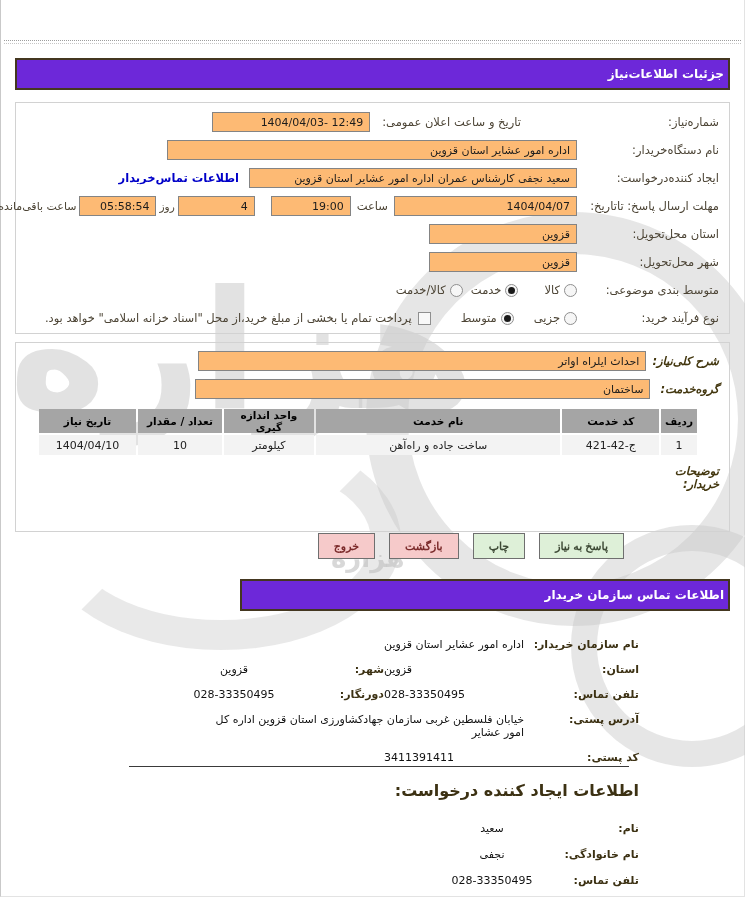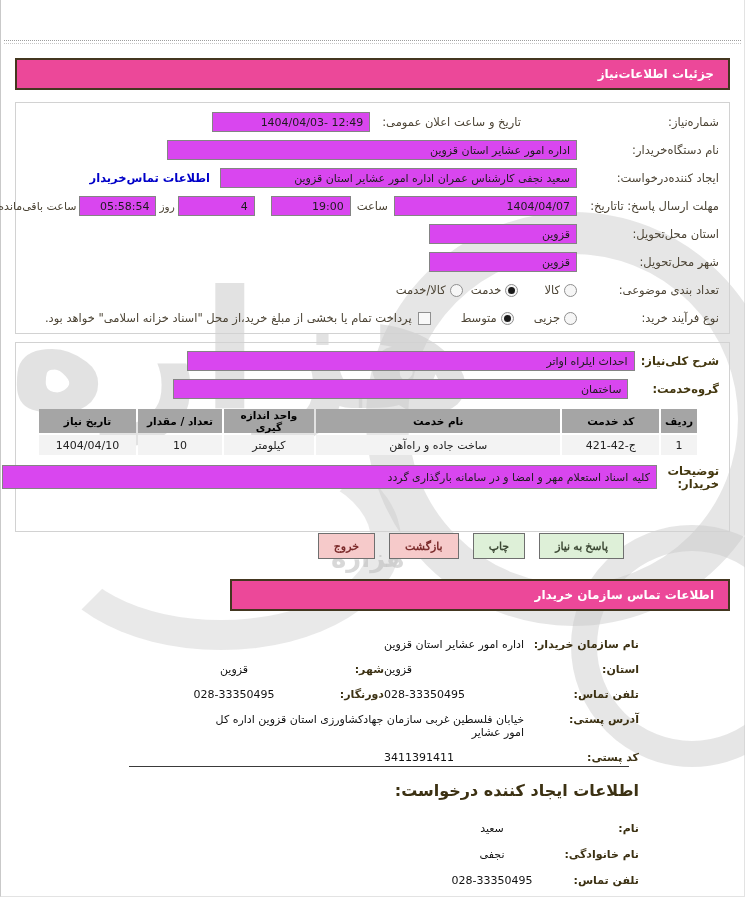--- a/index.html
+++ b/index.html
@@ -11,39 +11,39 @@
   
   .wm{position:absolute;inset:0;z-index:0;pointer-events:none;}
   .wm-ring1{position:absolute;left:365px;top:212px;width:330px;height:330px;border:42px solid rgba(200,200,200,.45);border-radius:50%;}
   .wm-ring2{position:absolute;left:570px;top:525px;width:190px;height:190px;border:26px solid rgba(200,200,200,.45);border-radius:50%;}
   .wm-big{position:absolute;left:8px;top:255px;font-size:165px;font-weight:bold;color:rgba(198,198,198,.5);letter-spacing:8px;}
   .wm-small{position:absolute;left:330px;top:543px;font-size:26px;font-weight:bold;color:rgba(190,190,190,.6);}
   .wm-arc{position:absolute;left:40px;top:430px;width:300px;height:160px;border:30px solid rgba(200,200,200,.4);border-radius:50%;border-top-color:transparent;border-left-color:transparent;}
   
   .content{position:absolute;inset:0;z-index:1;}
   .topsep{position:absolute;top:40px;left:3px;right:3px;height:2px;border-top:1px dotted #9d9d9d;border-bottom:1px dotted #c6c6c6;}
-  .bar{background:#ec4899;border:2px solid #443720;color:#fff;font-weight:bold;font-size:12px;height:28px;line-height:28px;padding-right:14px;box-sizing:content-box;}
+  .bar{background:#6d28d9;border:2px solid #443720;color:#fff;font-weight:bold;font-size:12px;height:28px;line-height:28px;padding-right:4px;box-sizing:content-box;}
   .main-bar{position:absolute;top:58px;right:14px;left:14px;}
   .contact-bar{position:absolute;top:579px;right:14px;width:482px;}
   .card{position:absolute;right:14px;left:14px;border:1px solid #d2d2d2;background:transparent;box-sizing:border-box;}
   .card1{top:102px;height:232px;padding:9px 10px;}
   .card2{top:342px;height:190px;padding:8px 10px;}
   
   .frow{display:flex;align-items:center;margin-bottom:8px;min-height:20px;font-size:11.5px;color:#4c4435;}
   .flabel{width:142px;flex:none;}
-  .inputbox{background:#d946ef;border:1px solid #848484;height:20px;display:flex;align-items:center;padding:0 6px;box-sizing:border-box;font-size:11px;color:#1c1c1c;flex:none;}
+  .inputbox{background:#fdba74;border:1px solid #848484;height:20px;display:flex;align-items:center;padding:0 6px;box-sizing:border-box;font-size:11px;color:#1c1c1c;flex:none;}
   .ltr{direction:ltr;unicode-bidi:isolate;}
   .link{color:#0000c8;margin-right:10px;font-size:11.5px;cursor:pointer;font-weight:bold;}
   .midlbl{margin:0 6px;}
   .dayslbl{font-size:10.5px;margin:0 3px;flex:none;}
   .radio{width:11px;height:11px;border:1px solid #8f8f8f;border-radius:50%;background:#f6f6f6;display:inline-block;margin-left:4px;position:relative;flex:none;}
   .radio.checked::after{content:"";position:absolute;inset:2px;background:#1a1a1a;border-radius:50%;}
   .checkbox{width:11px;height:11px;border:1px solid #8f8f8f;background:#f8f8f8;display:inline-block;margin-left:6px;flex:none;}
   .opt{display:flex;align-items:center;margin-left:22px;}
-  .blabel{font-weight:bold;color:#43370f;flex:none;}
+  .blabel{font-weight:bold;color:#43370f;flex:none;font-style:italic;}
   .heading2{font-weight:bold;color:#43370f;font-size:11.5px;margin:4px 0 8px;}
   
   table.svc{border-collapse:separate;border-spacing:2px;width:662px;margin:2px 20px 8px 0;}
   table.svc th{background:#a5a5a5;color:#000;font-size:10.5px;font-weight:bold;height:20px;padding:0 4px;}
   table.svc td{background:#f3f3f3;color:#222;font-size:11px;height:20px;text-align:center;padding:0 4px;}
   
   .btnrow{position:absolute;top:533px;right:120px;display:flex;gap:14px;}
   .btn{border:1px solid #6f6f6f;height:26px;line-height:24px;padding:0 15px;font-size:11px;font-weight:bold;box-sizing:border-box;cursor:pointer;}
   .btn-green{background:#def0d8;color:#3e4a36;}
   .btn-pink{background:#f6caca;color:#7c2c2c;}
@@ -55,21 +55,21 @@
   .clabel2{font-weight:bold;color:#3c3113;width:75px;flex:none;}
   .cval2{width:150px;text-align:center;flex:none;}
   .cval-wide{flex:none;max-width:330px;}
   .sep-hr{position:absolute;top:766px;right:115px;width:500px;border-top:1px solid #3a3a3a;}
   .creator{position:absolute;top:781px;right:105px;font-size:11px;color:#111;}
   .creator .heading{font-weight:bold;color:#3c3113;font-size:16px;margin-bottom:22px;}
   .krow{display:flex;margin-bottom:13px;}
   .klabel{font-weight:bold;color:#3c3113;width:92px;flex:none;}
   .kval{width:110px;text-align:center;flex:none;}
   
-  .w143{width:143px}.w158{width:158px}.w410{width:410px}.w363{width:357px}
+  .w143{width:143px}.w158{width:158px}.w410{width:410px}.w363{width:328px}
   .w183{width:183px}.w80{width:80px}.w77{width:77px}
   .w148{width:148px}.w448{width:448px}.w455{width:455px}
 </style>
 </head>
 <body>
 
 <div class="page">
 
   <div class="wm">
     <div class="wm-big">هزاره</div>
@@ -138,21 +138,21 @@
       </div>
 
       <div class="frow">
         <span class="flabel">شهر محل‌تحویل:</span>
         <span class="inputbox w148">
             <span>قزوین</span>
           </span>
       </div>
 
       <div class="frow">
-        <span class="flabel">تعداد بندی موضوعی:</span>
+        <span class="flabel">متوسط بندی موضوعی:</span>
         <span class="opt" style="margin-left:26px">
           <span class="radio"></span>
           <span>کالا</span>
         </span>
         <span class="opt" style="margin-left:8px">
           <span class="radio checked"></span>
           <span>خدمت</span>
         </span>
         <span class="opt">
           <span class="radio"></span>
@@ -181,21 +181,21 @@
 
       <div class="frow">
         <span class="blabel" style="margin-left:6px">شرح کلی‌نیاز:</span>
         <span class="inputbox w448">
             <span>احداث ایلراه اواتر</span>
           </span>
       </div>
 
 
       <div class="frow">
-        <span class="blabel" style="margin-left:24px">گروه‌خدمت:</span>
+        <span class="blabel" style="margin-left:10px">گروه‌خدمت:</span>
         <span class="inputbox w455">
             <span>ساختمان</span>
           </span>
       </div>
 
       <table class="svc">
         <thead>
           <tr>
             <th style="width:5%">ردیف</th>
             <th style="width:15%">کد خدمت</th>
@@ -212,23 +212,20 @@
             <td>ساخت جاده و راه‌آهن</td>
             <td>کیلومتر</td>
             <td><span class="ltr">10</span></td>
             <td><span class="ltr">1404/04/10</span></td>
           </tr>
         </tbody>
       </table>
 
       <div class="frow" style="align-items:flex-start;margin-bottom:0">
         <span class="blabel" style="width:58px;line-height:13px;margin-left:4px">توضیحات خریدار:</span>
-        <span class="inputbox" style="width:655px;height:24px">
-            <span>کلیه اسناد  استعلام مهر و امضا و در سامانه بارگذاری گردد</span>
-          </span>
       </div>
     </div>
 
     <div class="btnrow">
       <button class="btn btn-green">پاسخ به نیاز</button>
       <button class="btn btn-green">چاپ</button>
       <button class="btn btn-pink">بازگشت</button>
       <button class="btn btn-pink">خروج</button>
     </div>
 

